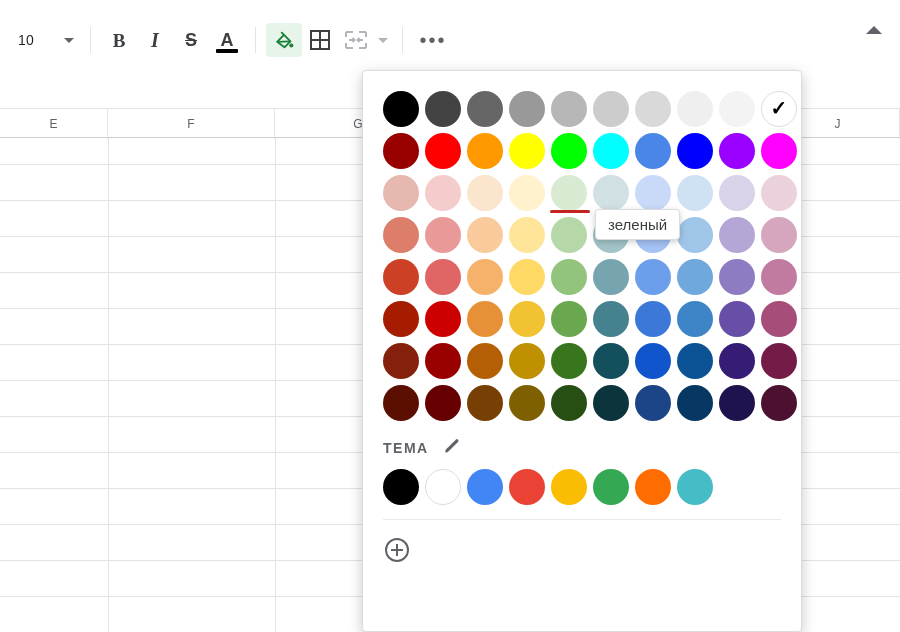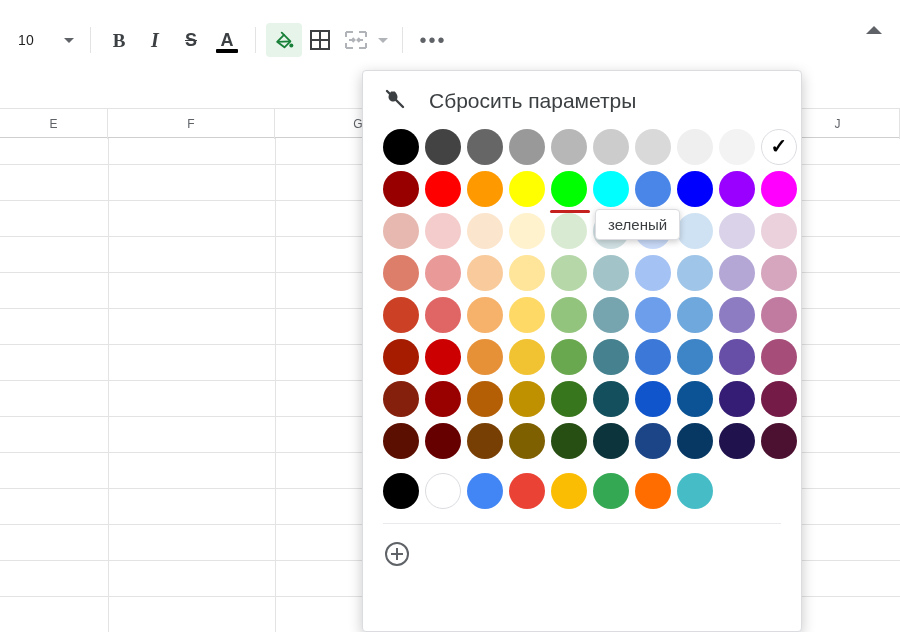--- a/index.html
+++ b/index.html
@@ -171,29 +171,20 @@
       <div class="hline" style="top: 278px;"></div>
       <div class="hline" style="top: 314px;"></div>
       <div class="hline" style="top: 350px;"></div>
       <div class="hline" style="top: 386px;"></div>
       <div class="hline" style="top: 422px;"></div>
       <div class="hline" style="top: 458px;"></div>
     </div>
 </div>
 
 <div id="picker">
-  <div class="reset">
-    <span class="ic">
-      <svg width="24" height="24" viewBox="0 0 24 24">
-          <path d="M4 4 L20 20" stroke="#3c4043" stroke-width="2.4" stroke-linecap="round"></path>
-          <path d="M17 4 c0 0 3 3 3 6 c0 3 -2.5 5 -5 5 c-2.5 0 -5 -2 -5 -5 c0 -3 3 -6 3 -6" fill="#3c4043" transform="translate(-3.5,1) scale(0.9)"></path>
-        </svg>
-    </span>
-    <span class="lbl">Сбросить параметры</span>
-  </div>
 
   <div id="mainpal" class="pal">
       <div class="sw" style="background: rgb(0, 0, 0);"></div>
       <div class="sw" style="background: rgb(67, 67, 67);"></div>
       <div class="sw" style="background: rgb(102, 102, 102);"></div>
       <div class="sw" style="background: rgb(153, 153, 153);"></div>
       <div class="sw" style="background: rgb(183, 183, 183);"></div>
       <div class="sw" style="background: rgb(204, 204, 204);"></div>
       <div class="sw" style="background: rgb(217, 217, 217);"></div>
       <div class="sw" style="background: rgb(239, 239, 239);"></div>
@@ -266,20 +257,30 @@
       <div class="sw" style="background: rgb(120, 63, 4);"></div>
       <div class="sw" style="background: rgb(127, 96, 0);"></div>
       <div class="sw" style="background: rgb(39, 78, 19);"></div>
       <div class="sw" style="background: rgb(12, 52, 61);"></div>
       <div class="sw" style="background: rgb(28, 69, 135);"></div>
       <div class="sw" style="background: rgb(7, 55, 99);"></div>
       <div class="sw" style="background: rgb(32, 18, 77);"></div>
       <div class="sw" style="background: rgb(76, 17, 48);"></div>
     </div>
 
+  <div class="sect">
+    <div class="sect-row">
+      <span class="sect-label">ТЕМА</span>
+      <span class="pencil">
+        <svg width="18" height="18" viewBox="0 0 24 24">
+            <path d="M3 21 l3.5 -1 L20 6.5 a2 2 0 0 0 -3 -3 L3.5 17 Z" fill="#5f6368"></path>
+          </svg>
+      </span>
+    </div>
+  </div>
   <div id="themepal" class="themepal">
       <div class="sw small" style="background: rgb(0, 0, 0);"></div>
       <div class="sw small" style="background: rgb(255, 255, 255); border: 1px solid rgb(218, 220, 224);"></div>
       <div class="sw small" style="background: rgb(66, 133, 244);"></div>
       <div class="sw small" style="background: rgb(234, 67, 53);"></div>
       <div class="sw small" style="background: rgb(251, 188, 4);"></div>
       <div class="sw small" style="background: rgb(52, 168, 83);"></div>
       <div class="sw small" style="background: rgb(255, 109, 1);"></div>
       <div class="sw small" style="background: rgb(70, 189, 198);"></div>
     </div>

